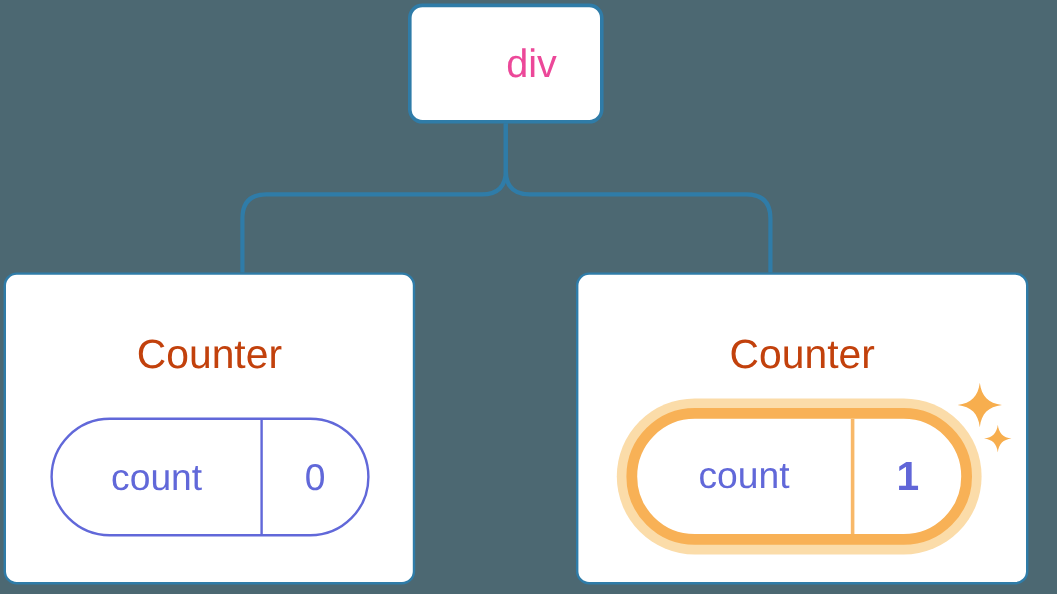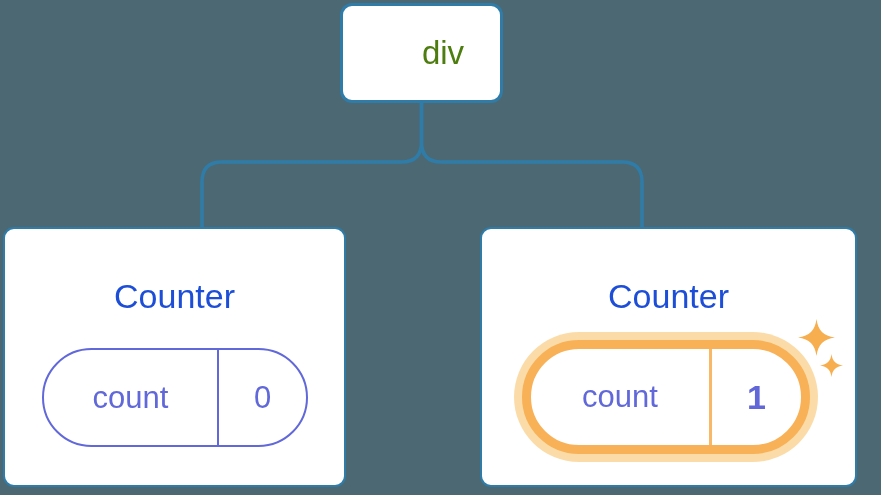--- a/index.html
+++ b/index.html
@@ -32,21 +32,21 @@
     width: 163px; height: 100px;
     box-sizing: border-box;
     background: #FFFFFF;
     border: 3px solid #2F7CA8;
     border-radius: 12px;
     display: flex;
     align-items: center;
     justify-content: center;
   }
   .root-label {
-    color: #4d7c0f;
+    color: #ec4899;
     font-size: 33px;
     font-weight: 500;
     margin-left: 43px;
   }
   
   .card {
     position: absolute;
     top: 227px;
     height: 260px;
     box-sizing: border-box;
@@ -54,21 +54,21 @@
     border: 2px solid #2F7CA8;
     border-radius: 11px;
   }
   .card-left  { left: 3px;   width: 343px; }
   .card-right { left: 480px; width: 377px; }
   .card-title {
     position: absolute;
     left: 0; right: 0;
     top: 48px;
     text-align: center;
-    color: #1d4ed8;
+    color: #c2410c;
     font-size: 34px;
     font-weight: 500;
   }
   
   .pill-plain {
     position: absolute;
     left: 37px; top: 119px;
     width: 266px; height: 99px;
     box-sizing: border-box;
     border: 2px solid #6168D9;

